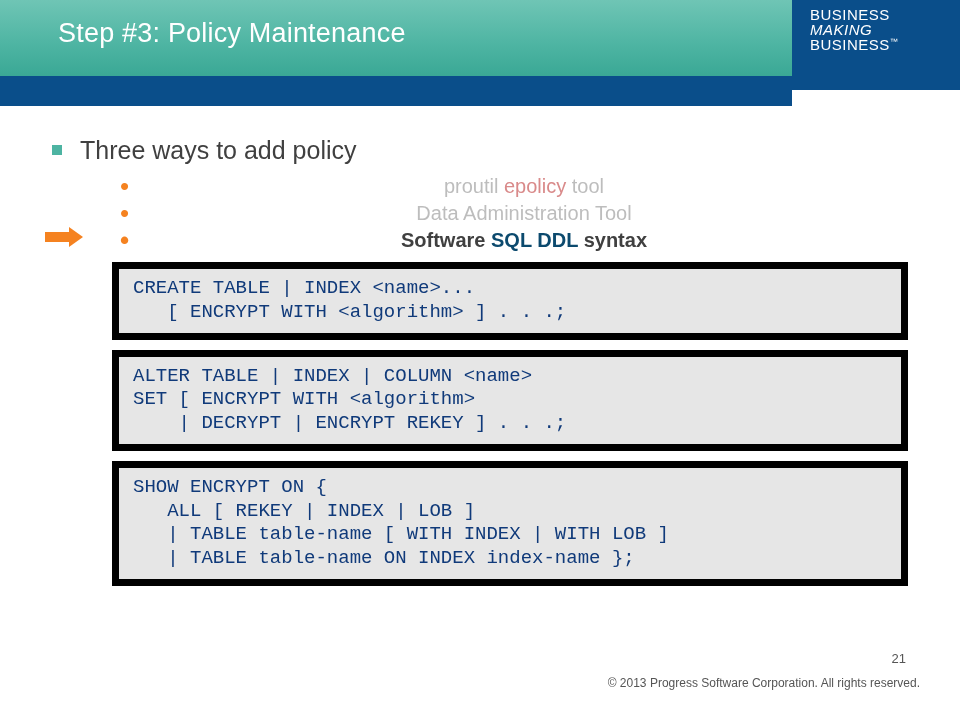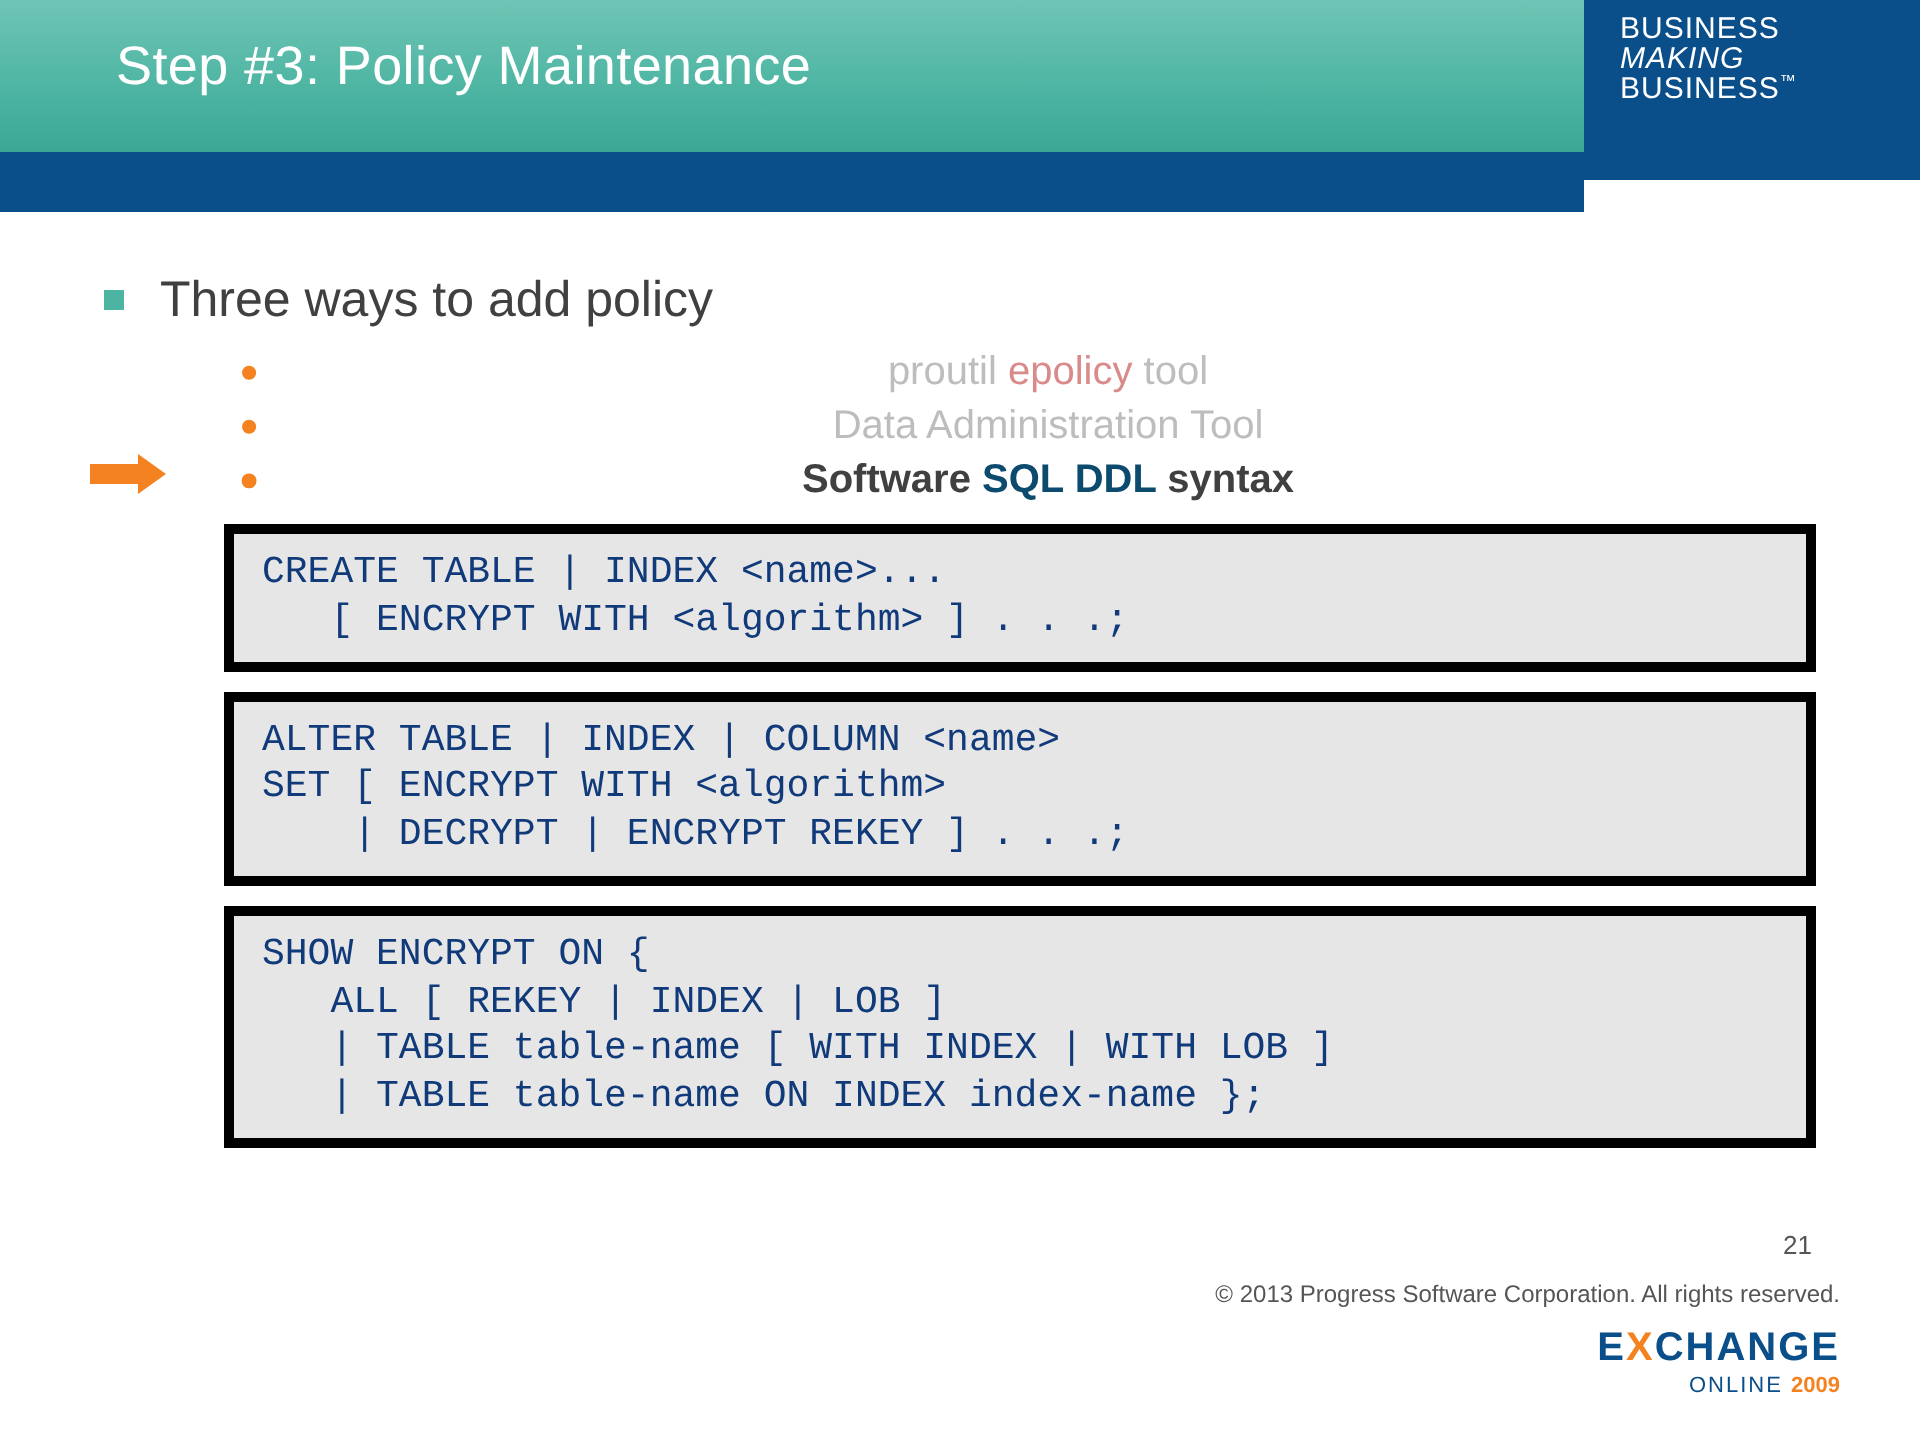--- a/index.html
+++ b/index.html
@@ -106,21 +106,21 @@
   }
   .code-block {
     background: #e6e6e6;
     color: #103a7a;
     font-family: "Courier New", monospace;
     font-size: 19px;
     line-height: 1.25;
     padding: 8px 14px;
     margin: 10px 0 8px 32px;
     white-space: pre;
-    border: 5px solid #000000;
+    border: 7px solid #000000;
   }
   .cb-line { display:block; }
   .footer {
     position: absolute;
     left: 0;
     bottom: 20px;
     width: 100%;
     box-sizing: border-box;
     padding: 0 40px 0 60px;
     display: flex;
@@ -184,19 +184,13 @@
   <div class="code-block"><span class="cb-line">CREATE TABLE | INDEX &lt;name&gt;...</span><span class="cb-line">   [ ENCRYPT WITH &lt;algorithm&gt; ] . . .;</span></div>
 
   <div class="code-block"><span class="cb-line">ALTER TABLE | INDEX | COLUMN &lt;name&gt;</span><span class="cb-line">SET [ ENCRYPT WITH &lt;algorithm&gt;</span><span class="cb-line">    | DECRYPT | ENCRYPT REKEY ] . . .;</span></div>
 
   <div class="code-block"><span class="cb-line">SHOW ENCRYPT ON {</span><span class="cb-line">   ALL [ REKEY | INDEX | LOB ]</span><span class="cb-line">   | TABLE table-name [ WITH INDEX | WITH LOB ]</span><span class="cb-line">   | TABLE table-name ON INDEX index-name };</span></div>
 </div>
 
 <div class="footer">
   <div class="page-num">21</div>
   <div class="copyright">© 2013 Progress Software Corporation. All rights reserved.</div>
-  <div class="footer-logo">
-    <div class="ex">E<span class="x">X</span>CHANGE</div>
-    <div>
-      <span class="sub">ONLINE </span><span class="yr">2009</span>
-    </div>
-  </div>
 </div>
 
 </body></html>

